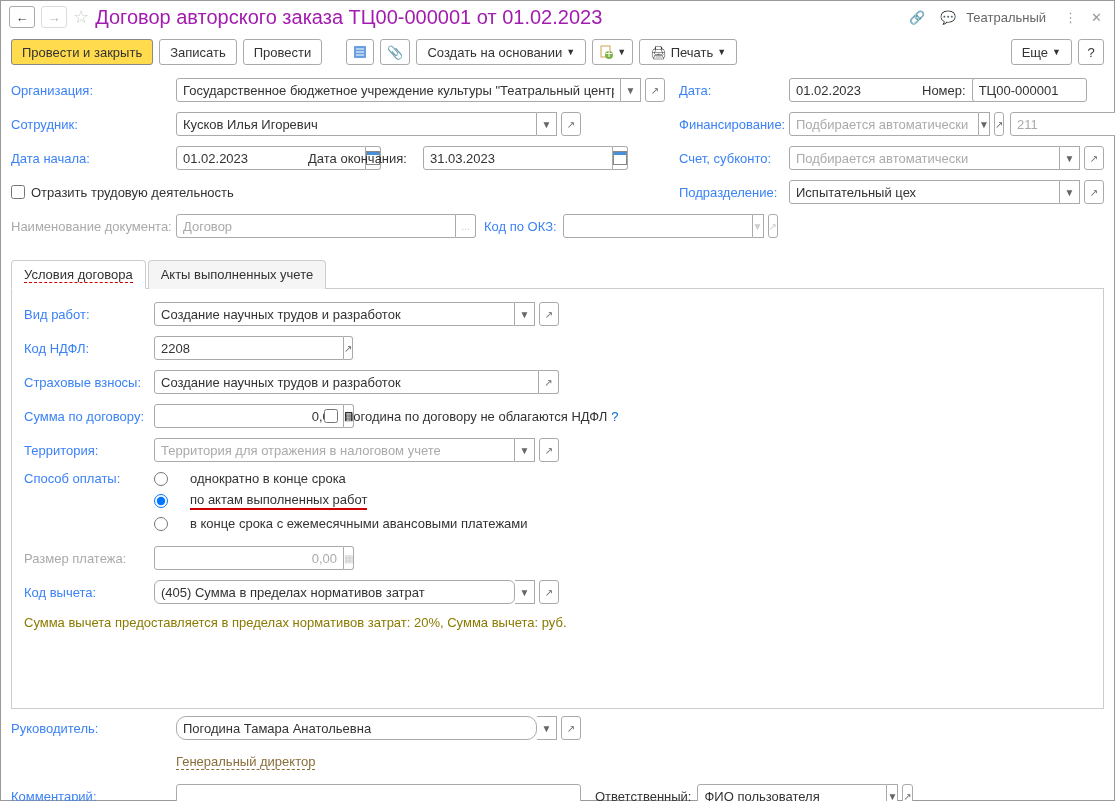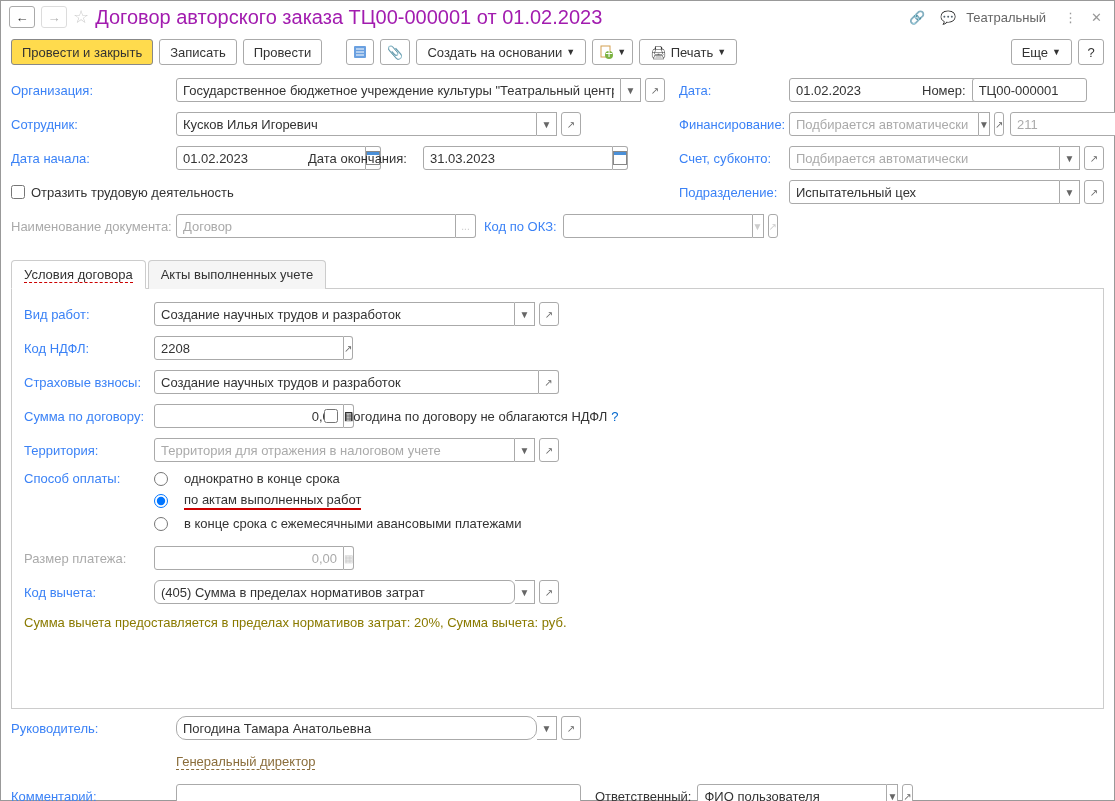--- a/index.html
+++ b/index.html
@@ -28,21 +28,21 @@
 .inpbtn{border:1px solid #aaa;border-left:none;background:#fff;width:20px;display:flex;align-items:center;justify-content:center;cursor:pointer;font-size:10px;color:#666}
 .inpbtn:last-child{border-radius:0 3px 3px 0}
 .inpbtn.sep{border-left:none;margin-left:4px;border-radius:3px;border:1px solid #aaa}
 .cal::after{content:"";display:inline-block;width:12px;height:12px;background:linear-gradient(#4a90d9,#4a90d9) top/100% 3px no-repeat,#fff;border:1px solid #888}
 .tabs{display:flex;border-bottom:1px solid #ccc;margin-top:6px}
 .tab{padding:6px 12px;border:1px solid #ccc;border-bottom:none;background:#f5f5f5;border-radius:4px 4px 0 0;margin-right:2px;cursor:pointer;position:relative;top:1px}
 .tab.active{background:#fff;border-bottom:1px solid #fff}
 .tab.active span{border-bottom:1px dashed #c00;color:#333}
 .tabbody{border:1px solid #ccc;border-top:none;padding:12px;min-height:420px}
 .tabbody .lbl{width:130px}
-.radio{display:flex;align-items:center;gap:16px;margin-bottom:6px}
+.radio{display:flex;align-items:center;gap:22px;margin-bottom:6px}
 .radio input{width:14px;height:14px}
 .radio.sel label{border-bottom:2px solid #c00;padding-bottom:1px}
 .note{color:#8a7a00;margin-top:10px}
 .link{color:#0066cc;text-decoration:underline;cursor:pointer}
 .brown{color:#8a6d3b;border-bottom:1px dashed #8a6d3b;cursor:pointer}
 .footer{padding:6px 10px}
 .footer .lbl{width:165px}
 .chk{width:14px;height:14px;margin-right:6px}
 .num{text-align:right}
 svg{display:block}

